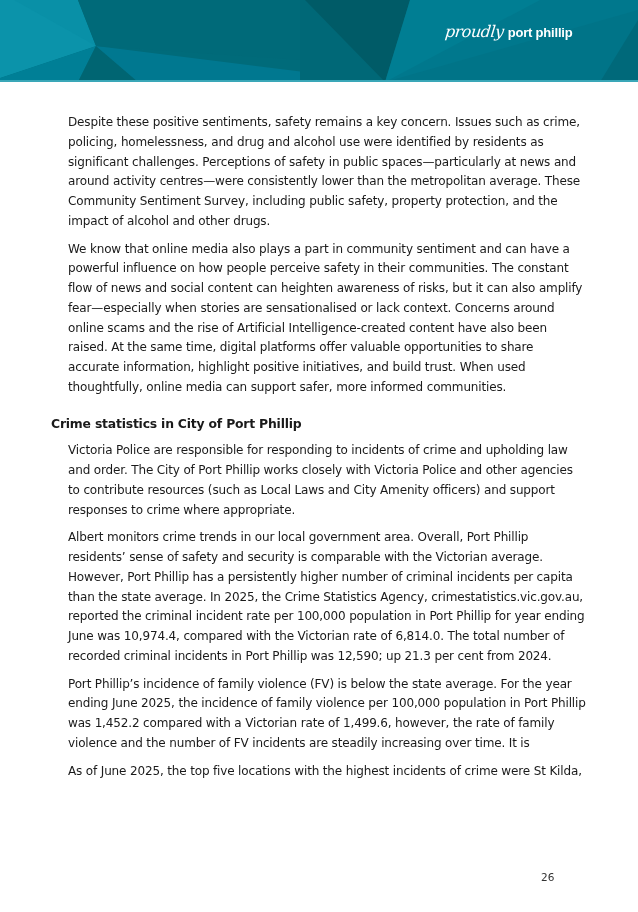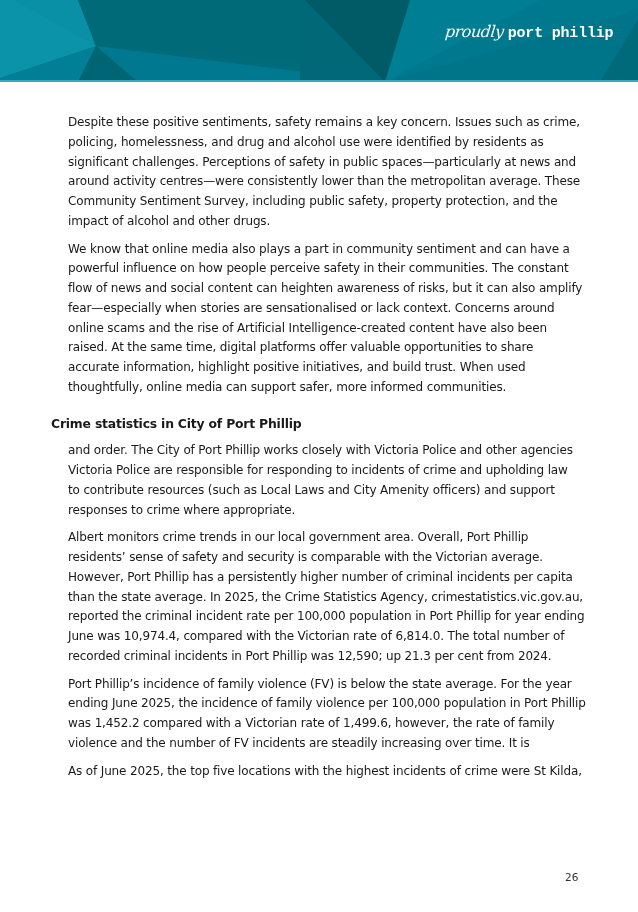--- a/index.html
+++ b/index.html
@@ -34,23 +34,23 @@
     }
     .logo-script {
       font-family: "DejaVu Serif", serif;
       font-style: italic;
       font-size: 16px;
       letter-spacing: -0.5px;
       margin-right: 4px;
       transform: skewX(-6deg);
     }
     .logo-bold {
-      font-family: Liberation Mono, monospace;
+      font-family: Liberation Sans, sans-serif;
       font-weight: bold;
-      font-size: 15px;
+      font-size: 13px;
       letter-spacing: -0.2px;
     }
     .content {
       position: absolute;
       left: 51px;
       top: 113px;
       width: 540px;
     }
     .para {
       margin: 0 0 8px 17px;
@@ -66,21 +66,20 @@
       line-height: 19.75px;
       font-weight: bold;
       letter-spacing: -0.2px;
     }
     .page-number {
       position: absolute;
       top: 871px;
       left: 541px;
       font-size: 10.5px;
       color: #333;
-      margin-left: 24px;
     }
   </style>
 </head>
 <body>
 
 <div class="header">
   <svg width="638" height="82" viewBox="0 0 638 82">
     <rect x="0" y="0" width="638" height="82" fill="#006b7a"></rect>
 
     <polygon points="0,0 78,0 96,46 0,78" fill="#0990a7"></polygon>
@@ -127,22 +126,22 @@
     <span class="ln">fear—especially when stories are sensationalised or lack context. Concerns around</span>
     <span class="ln">online scams and the rise of Artificial Intelligence-created content have also been</span>
     <span class="ln">raised. At the same time, digital platforms offer valuable opportunities to share</span>
     <span class="ln">accurate information, highlight positive initiatives, and build trust. When used</span>
     <span class="ln">thoughtfully, online media can support safer, more informed communities.</span>
   </p>
 
   <h2 class="heading">Crime statistics in City of Port Phillip</h2>
 
   <p class="para">
+    <span class="ln">Victoria Police are responsible for responding to incidents of crime and upholding law</span>
     <span class="ln">and order. The City of Port Phillip works closely with Victoria Police and other agencies</span>
-    <span class="ln">Victoria Police are responsible for responding to incidents of crime and upholding law</span>
     <span class="ln">to contribute resources (such as Local Laws and City Amenity officers) and support</span>
     <span class="ln">responses to crime where appropriate.</span>
   </p>
 
   <p class="para">
     <span class="ln">Albert monitors crime trends in our local government area. Overall, Port Phillip</span>
     <span class="ln">residents’ sense of safety and security is comparable with the Victorian average.</span>
     <span class="ln">However, Port Phillip has a persistently higher number of criminal incidents per capita</span>
     <span class="ln">than the state average. In 2025, the Crime Statistics Agency, crimestatistics.vic.gov.au,</span>
     <span class="ln">reported the criminal incident rate per 100,000 population in Port Phillip for year ending</span>

